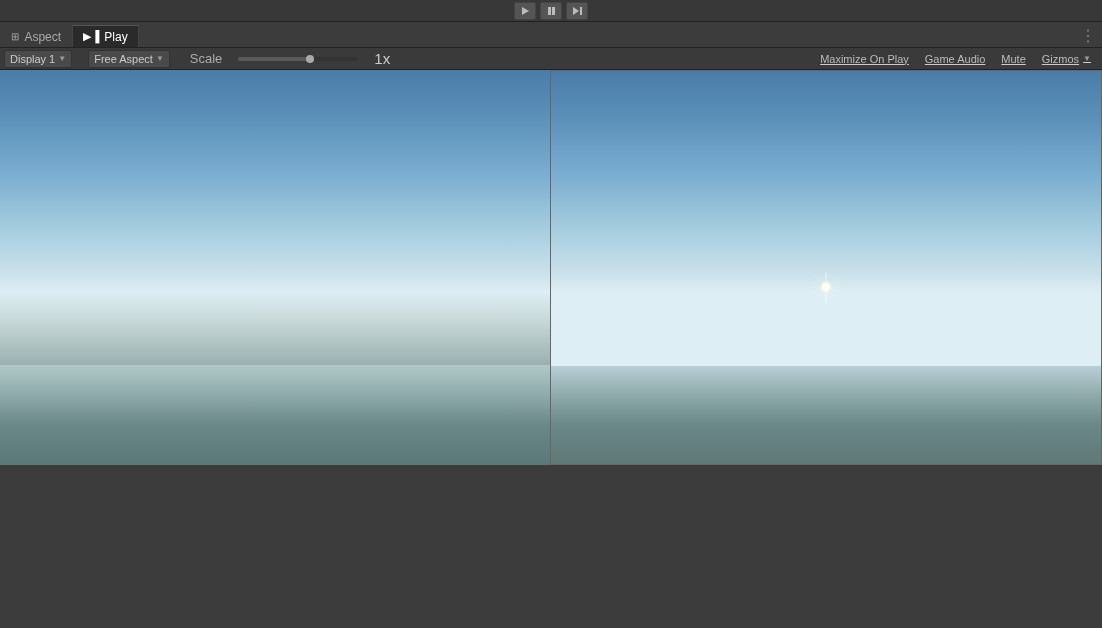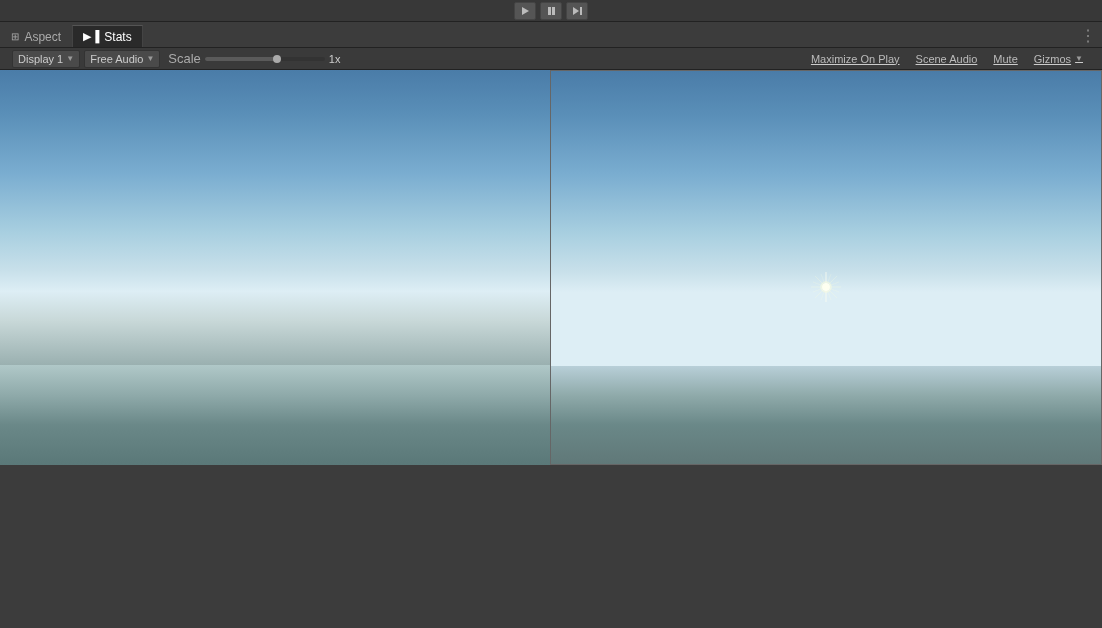--- a/index.html
+++ b/index.html
@@ -88,22 +88,22 @@
     }
 
     
     #options-bar {
       width: 100%;
       height: 22px;
       background: #3a3a3a;
       display: flex;
       align-items: center;
       border-bottom: 1px solid #222;
-      padding: 0 12px;
-      gap: 4px;
+      padding: 0 4px;
+      gap: 16px;
     }
     .options-dropdown {
       height: 18px;
       background: #4a4a4a;
       border: 1px solid #333;
       border-radius: 2px;
       display: flex;
       align-items: center;
       padding: 0 5px;
       cursor: pointer;
@@ -145,21 +145,21 @@
       width: 8px;
       height: 8px;
       background: #aaa;
       border-radius: 50%;
       position: absolute;
       left: 60%;
       transform: translateX(-50%);
     }
     .scale-value {
       color: #ccc;
-      font-size: 11px;
+      font-size: 15px;
     }
     .options-right {
       margin-left: auto;
       display: flex;
       align-items: center;
       gap: 2px;
       text-decoration: underline;
     }
     .opt-btn {
       height: 18px;
@@ -343,46 +343,46 @@
   </div>
 </div>
 
 <div id="tab-bar">
   <div class="tab">
     <span class="tab-icon">⊞</span>
     <span>Aspect</span>
   </div>
   <div class="tab active">
     <span class="tab-icon" style="font-size:11px;">▶▐</span>
-    <span>Stats</span>
+    <span>Play</span>
   </div>
   <div class="tab-more">⋮</div>
 </div>
 
 <div id="options-bar">
   <div class="options-dropdown">
     <span>Display 1</span>
     <span class="arrow">▼</span>
   </div>
   <div class="options-dropdown">
-    <span>Free Audio</span>
+    <span>Free Aspect</span>
     <span class="arrow">▼</span>
   </div>
   <span class="scale-label">Scale</span>
   <div class="scale-slider-container">
     <div class="scale-slider">
       <div class="scale-slider-track"></div>
       <div class="scale-slider-thumb"></div>
     </div>
   </div>
   <span class="scale-value">1x</span>
 
   <div class="options-right">
     <button class="opt-btn">Maximize On Play</button>
-    <button class="opt-btn">Scene Audio</button>
+    <button class="opt-btn">Game Audio</button>
     <button class="opt-btn">Mute</button>
     <button class="opt-btn gizmos-btn">
       <span>Gizmos</span>
       <span style="font-size:8px;color:#999;margin-left:2px;">▼</span>
     </button>
   </div>
 </div>
 
 <div id="viewport-area">
 

